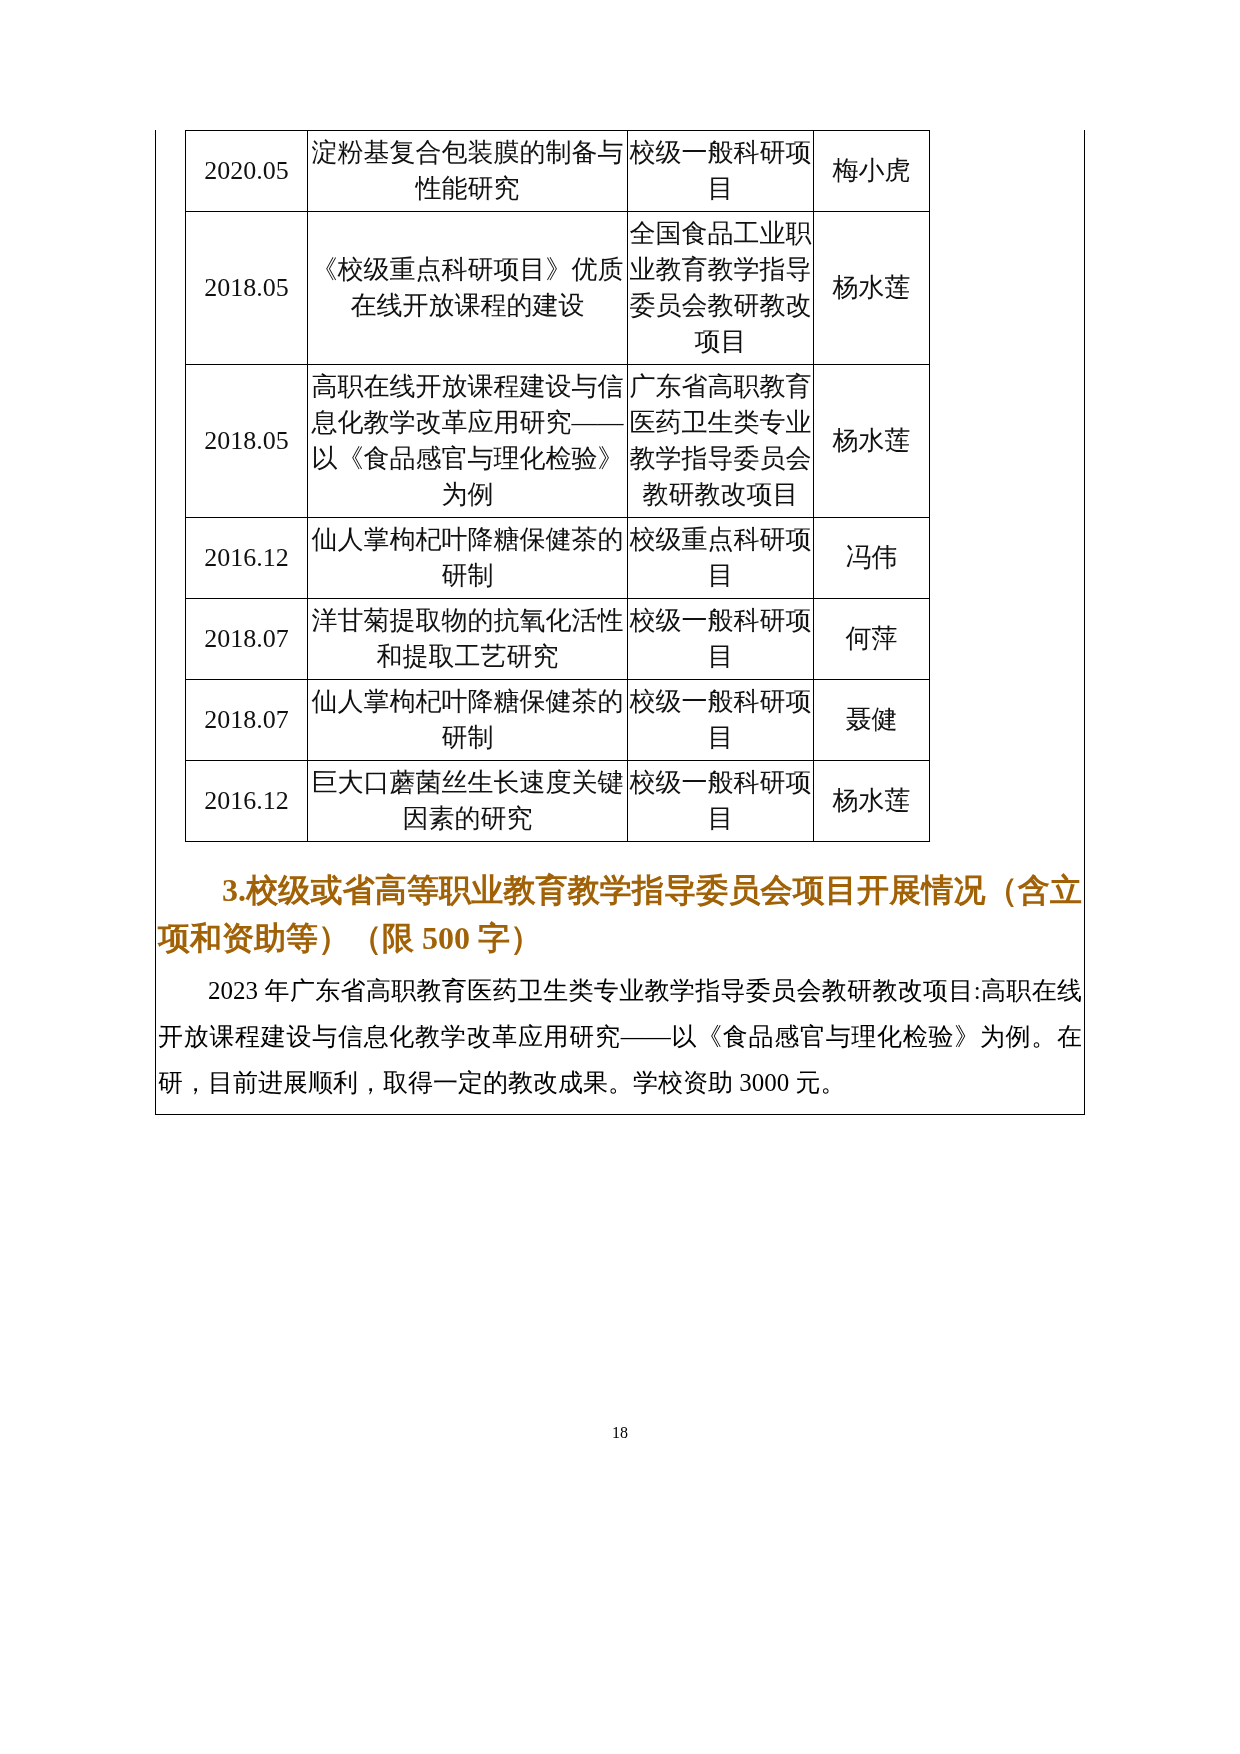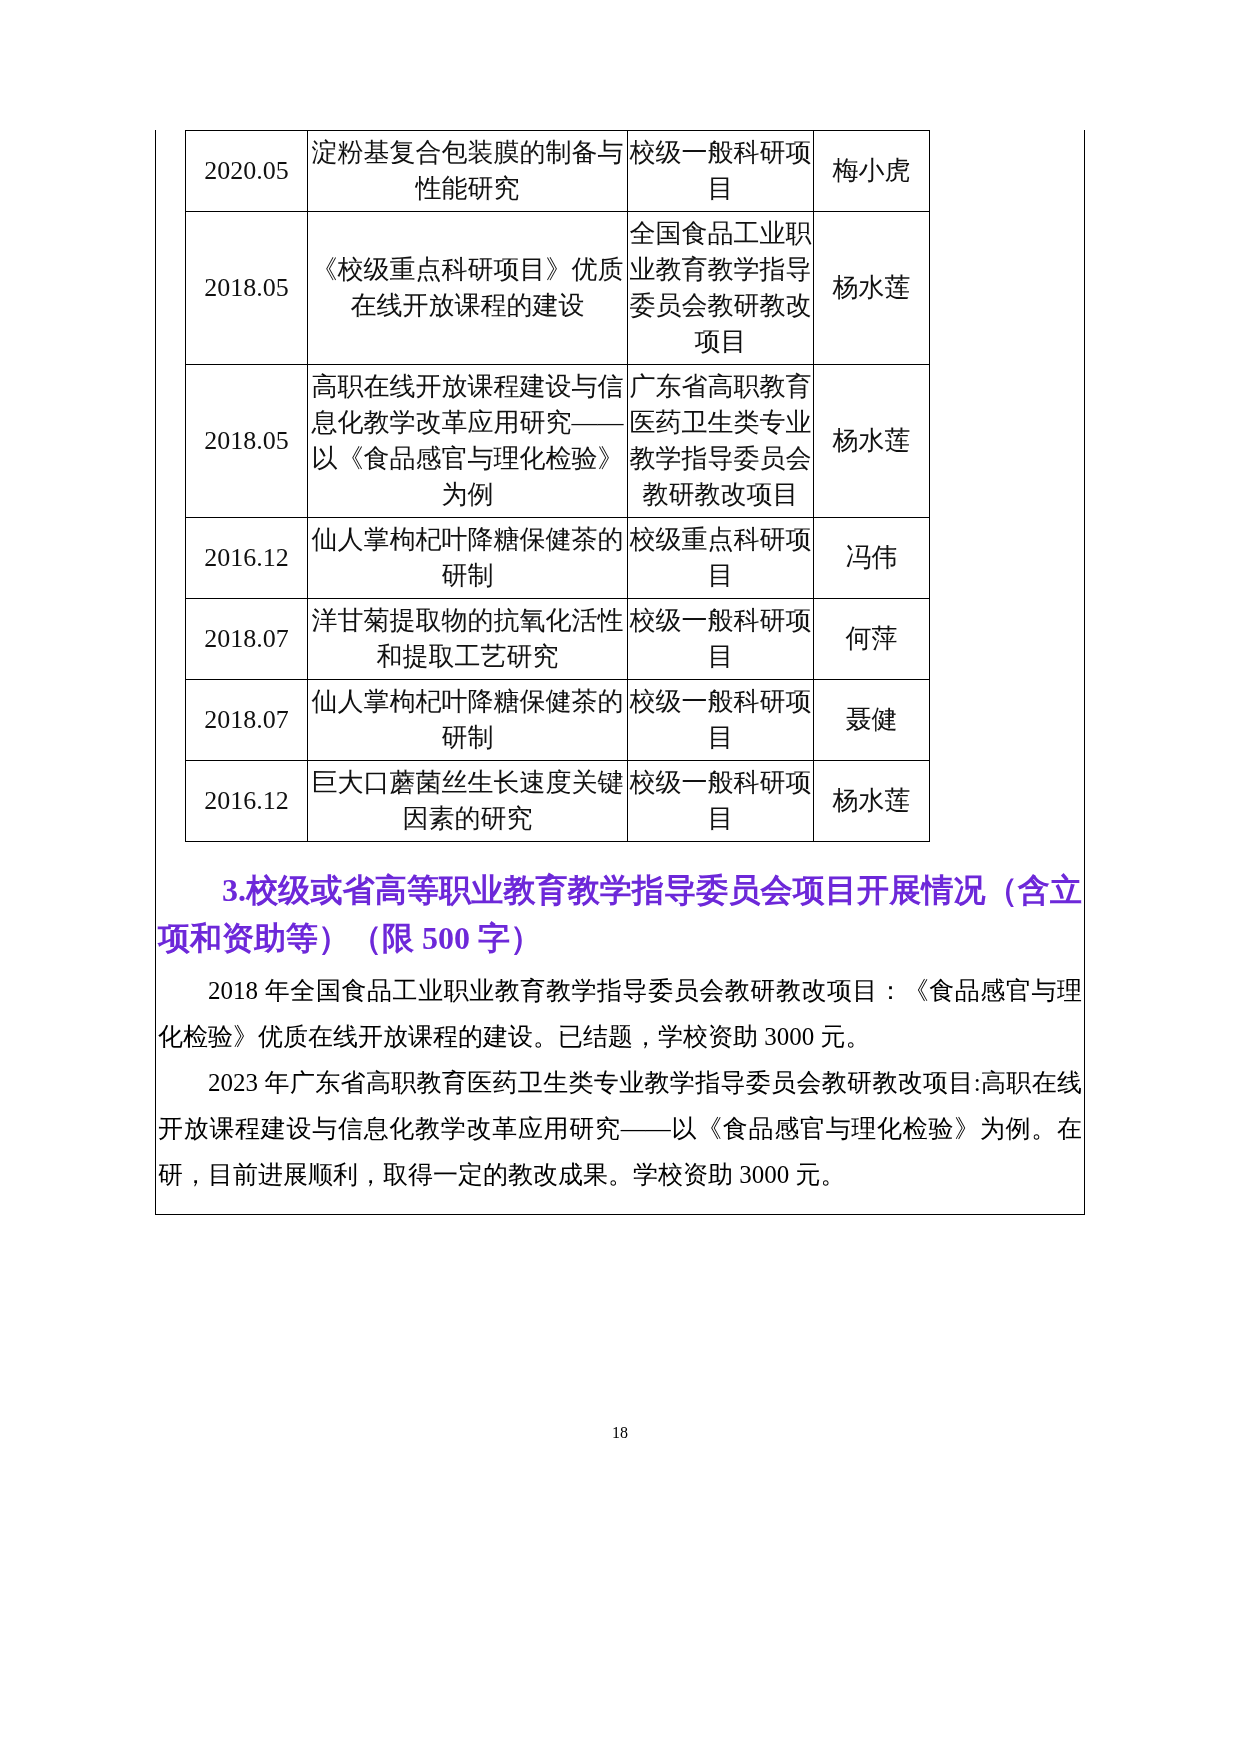--- a/index.html
+++ b/index.html
@@ -18,21 +18,21 @@
   }
   .content-box {
     position: absolute;
     left: 155px;
     top: 130px;
     width: 930px;
     box-sizing: border-box;
     border-left: 1px solid #000;
     border-right: 1px solid #000;
     border-bottom: 1px solid #000;
-    padding-bottom: 16px;
+    padding-bottom: 8px;
   }
   table.projects {
     border-collapse: collapse;
     table-layout: fixed;
     margin-left: 29px;
     margin-top: 0;
     width: 744px;
   }
   table.projects td {
     border: 1px solid #000;
@@ -49,21 +49,21 @@
   .col-cat    { width: 186px; }
   .col-leader { width: 116px; }
 
   .section-heading {
     margin: 24px 2px 6px 2px;
     font-size: 32px;
     font-weight: bold;
     line-height: 48px;
     text-indent: 2em;
     text-align: justify;
-    color: #6d28d9;
+    color: #a16207;
   }
   .para {
     margin: 0 2px;
     font-size: 25px;
     line-height: 46px;
     text-indent: 2em;
     text-align: justify;
     color: #000;
   }
   .page-number {
@@ -131,20 +131,19 @@
           <td>2016.12</td>
           <td>巨大口蘑菌丝生长速度关键因素的研究</td>
           <td>校级一般科研项目</td>
           <td>杨水莲</td>
         </tr>
       </tbody>
     </table>
 
     <div class="section-heading">3.校级或省高等职业教育教学指导委员会项目开展情况（含立项和资助等）（限 500 字）</div>
 
-    <p class="para">2018 年全国食品工业职业教育教学指导委员会教研教改项目：《食品感官与理化检验》优质在线开放课程的建设。已结题，学校资助 3000 元。</p>
     <p class="para">2023 年广东省高职教育医药卫生类专业教学指导委员会教研教改项目:高职在线开放课程建设与信息化教学改革应用研究——以《食品感官与理化检验》为例。在研，目前进展顺利，取得一定的教改成果。学校资助 3000 元。</p>
 
   </div>
 
   <div class="page-number">18</div>
 
 </div>
 
 </body></html>

